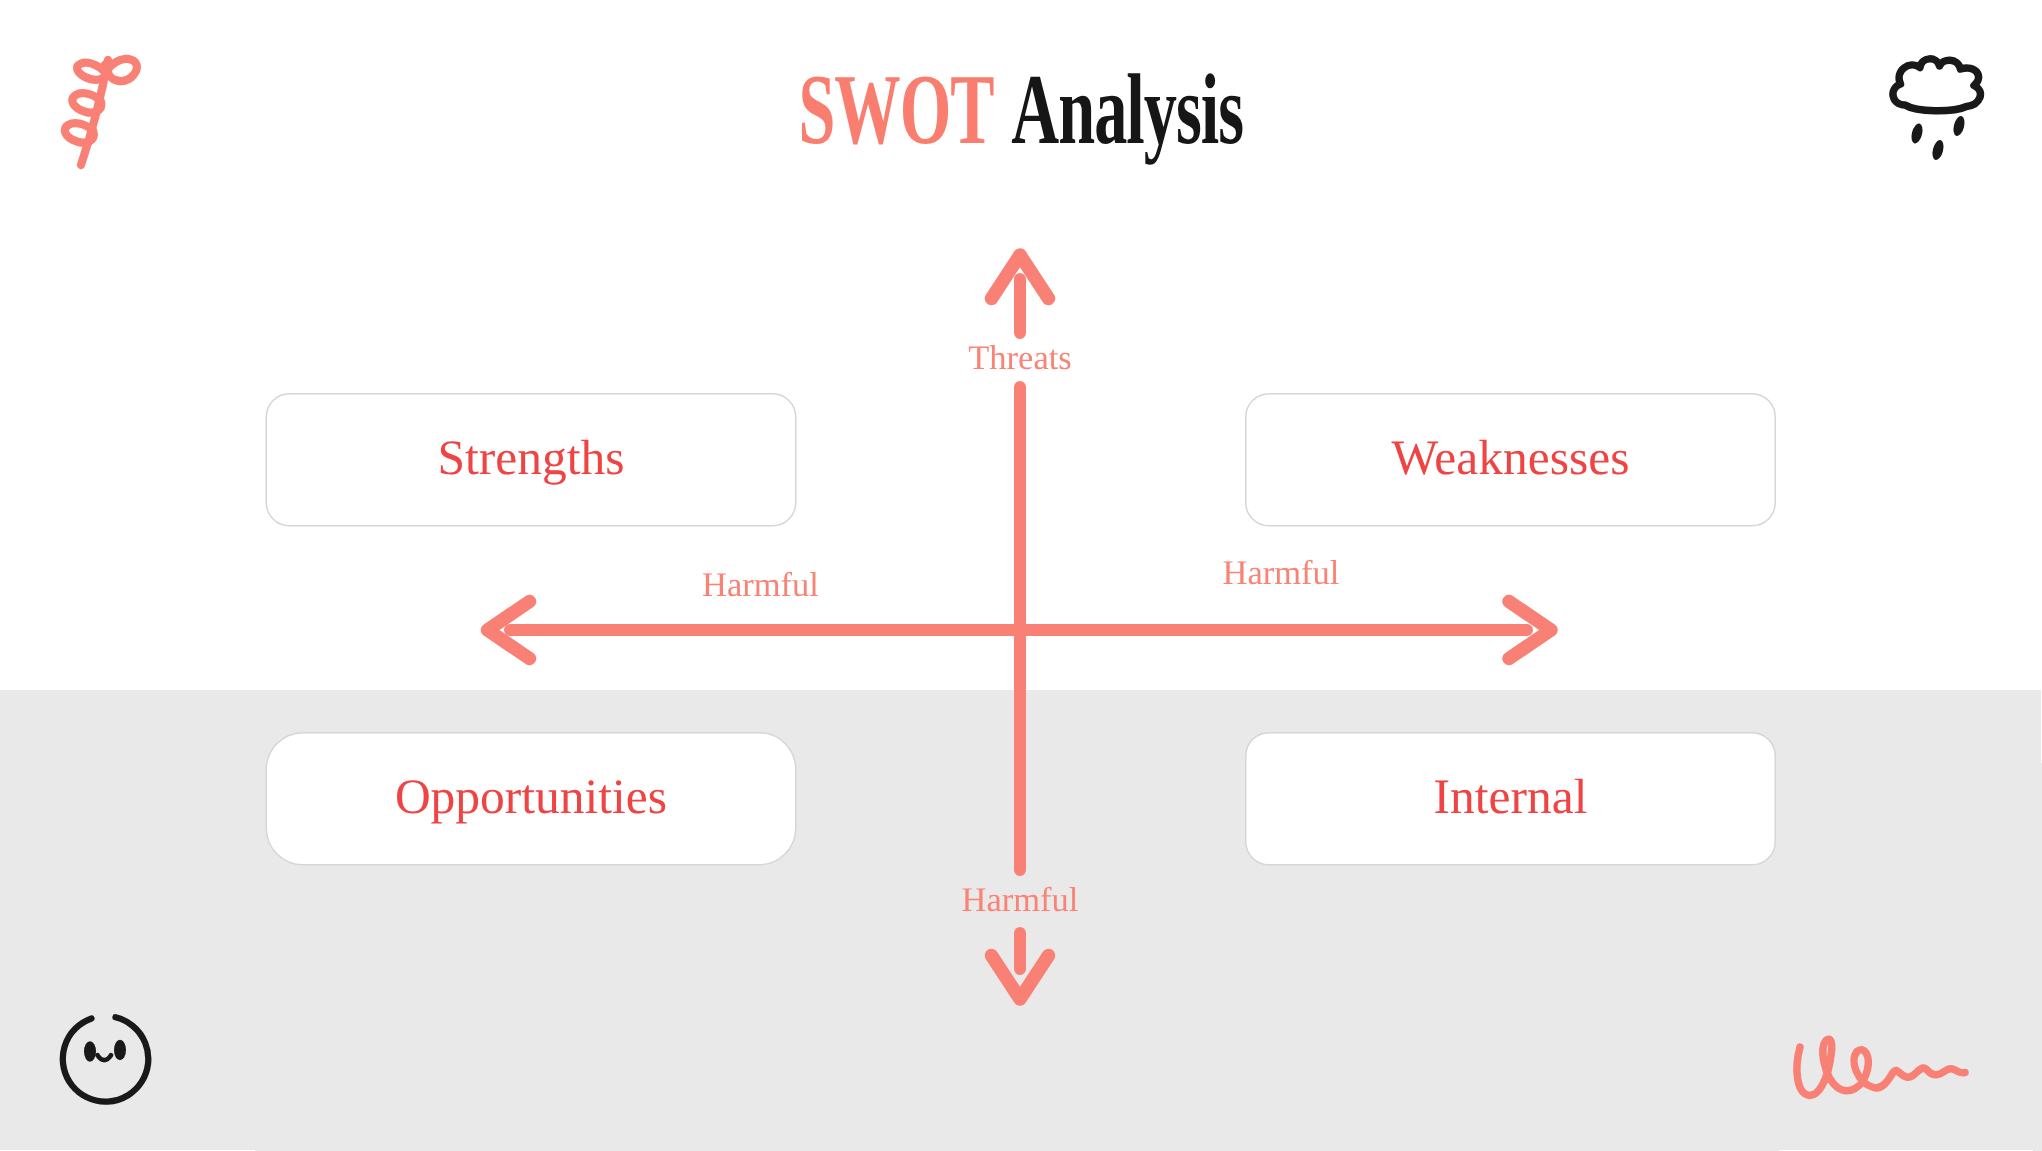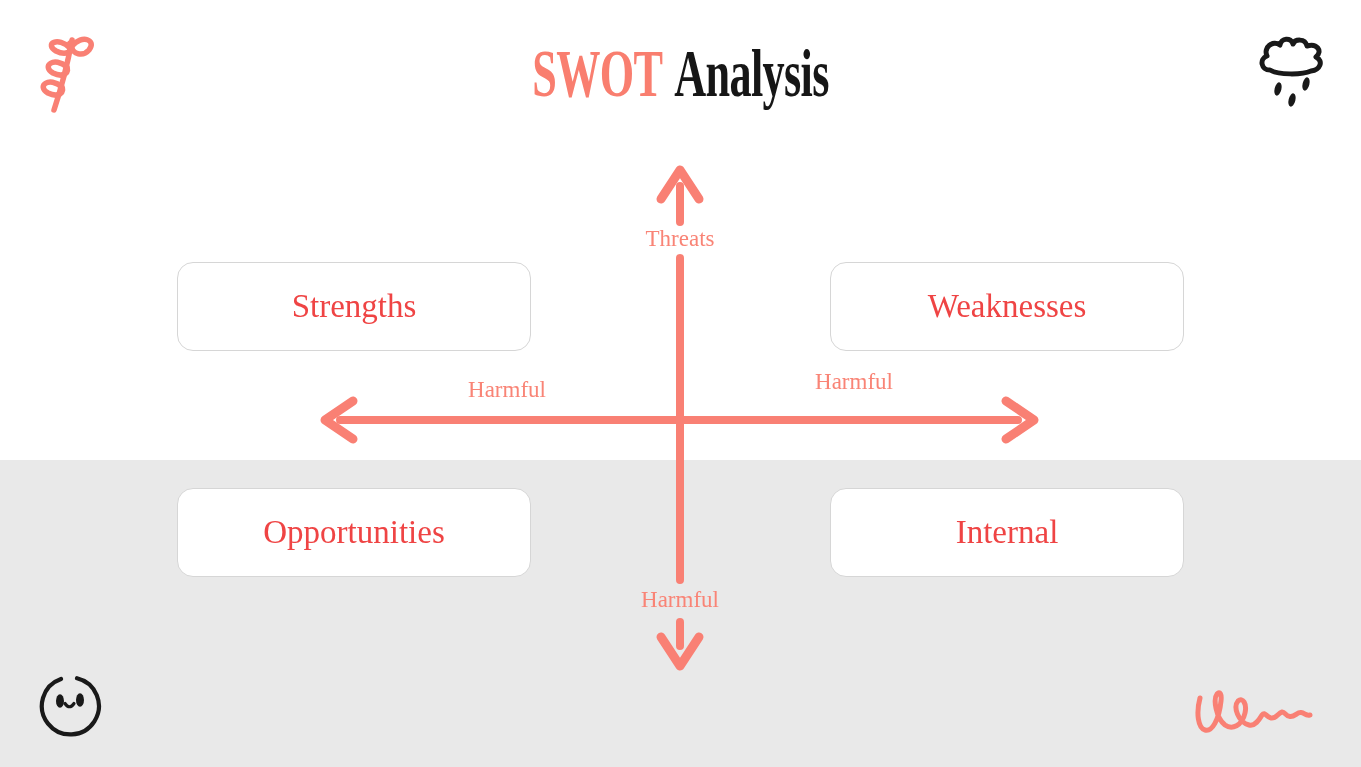--- a/index.html
+++ b/index.html
@@ -24,21 +24,21 @@
     transform:translateX(-50%);white-space:nowrap;
   }
   .qbox{
     position:absolute;width:352px;height:87px;background:#ffffff;
     border:1px solid #d6d6d6;border-radius:16px;
     display:flex;align-items:center;justify-content:center;
     font-size:33px;color:#ef4444;cursor:default;
   }
   .qbox.strengths{left:177px;top:262px;}
   .qbox.weaknesses{left:830px;top:262px;}
-  .qbox.opportunities{left:177px;top:488px;}
+  .qbox.opportunities{left:177px;top:488px;border-radius:25px;}
   .qbox.threats{left:830px;top:488px;}
   .corner{position:absolute;}
   .corner svg{display:block;}
 </style>
 </head>
 <body>
 
 <div class="canvas">
 
   <div class="external-bg"></div>

